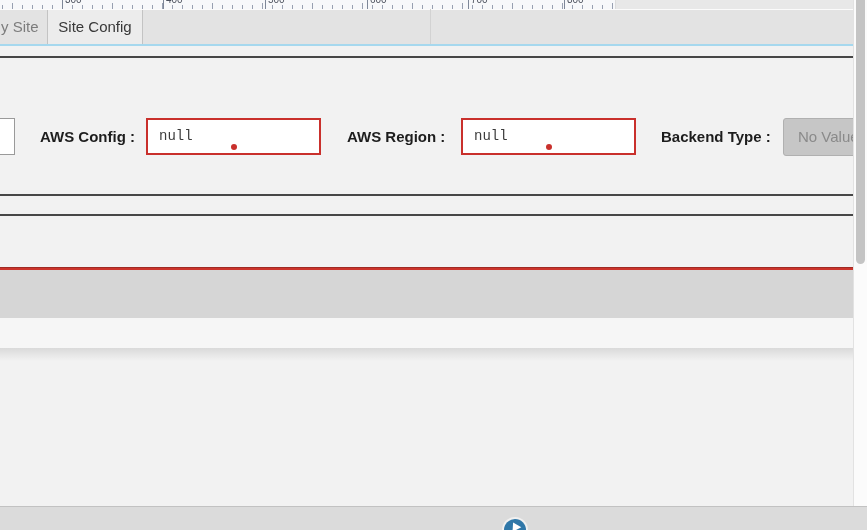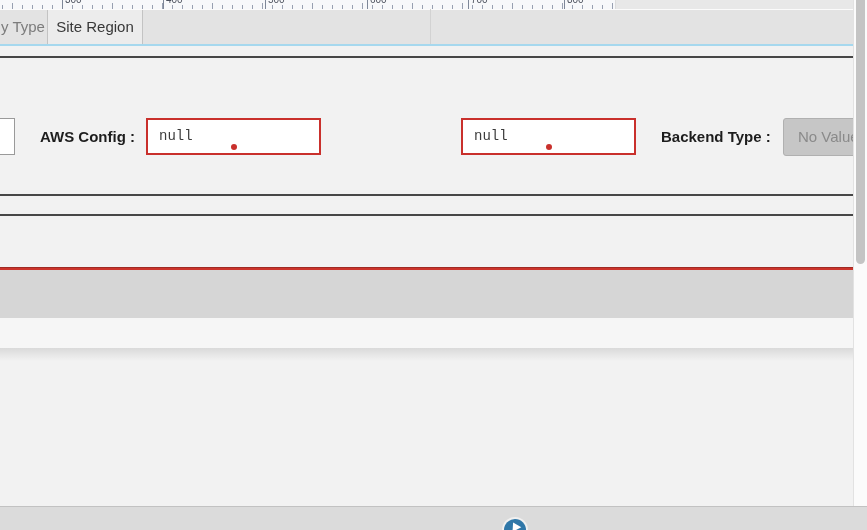--- a/index.html
+++ b/index.html
@@ -84,42 +84,43 @@
       <span class="ruler-label" style="left:163px">400</span>
       <span class="ruler-label" style="left:265px">500</span>
       <span class="ruler-label" style="left:367px">600</span>
       <span class="ruler-label" style="left:468px">700</span>
       <span class="ruler-label" style="left:564px">800</span>
     </div>
   </div>
 
   <div class="tabbar">
     <div class="tab tab-inactive">
-      <span>y Type</span>
+      <span>y Site</span>
     </div>
     <div class="tab tab-active">
-      <span>Site Region</span>
+      <span>Site Config</span>
     </div>
   </div>
   <div class="tabbar-divider"></div>
   <div class="blue-line"></div>
 
   <div class="hline hline-1"></div>
   <div class="hline hline-2"></div>
   <div class="hline hline-3"></div>
   <div class="redline"></div>
 
   <div class="partial-input"></div>
 
   <span class="form-label lbl-prefix">AWS Config :</span>
   <div class="err-input-wrap err-1">
     <input type="text" value="null" style="">
     <span class="err-dot"></span>
   </div>
 
+  <span class="form-label lbl-region">AWS Region :</span>
   <div class="err-input-wrap err-2">
     <input type="text" value="null" style="">
     <span class="err-dot"></span>
   </div>
 
   <span class="form-label lbl-backend">Backend Type :</span>
   <div class="gray-box">No Value</div>
 
   <div class="gray-band">
     

